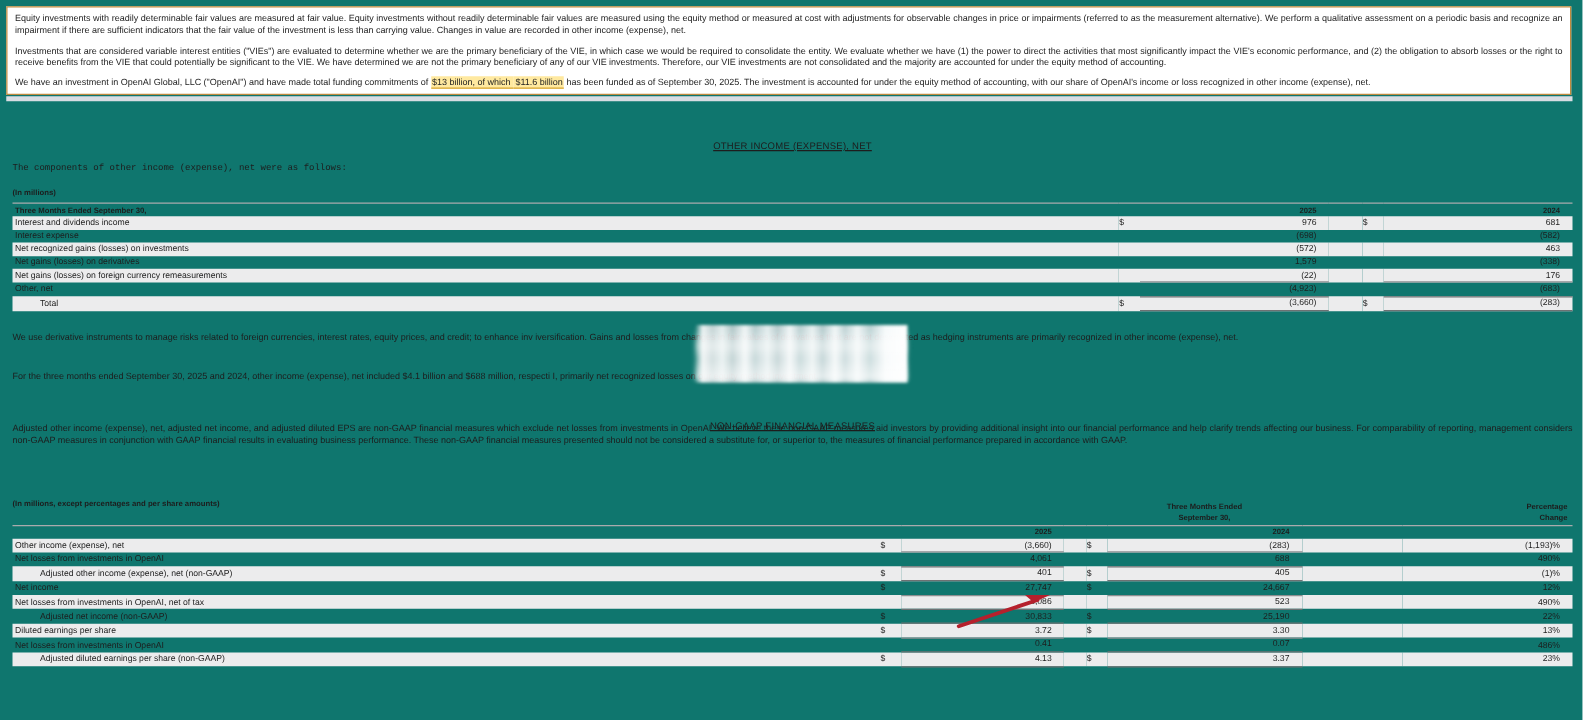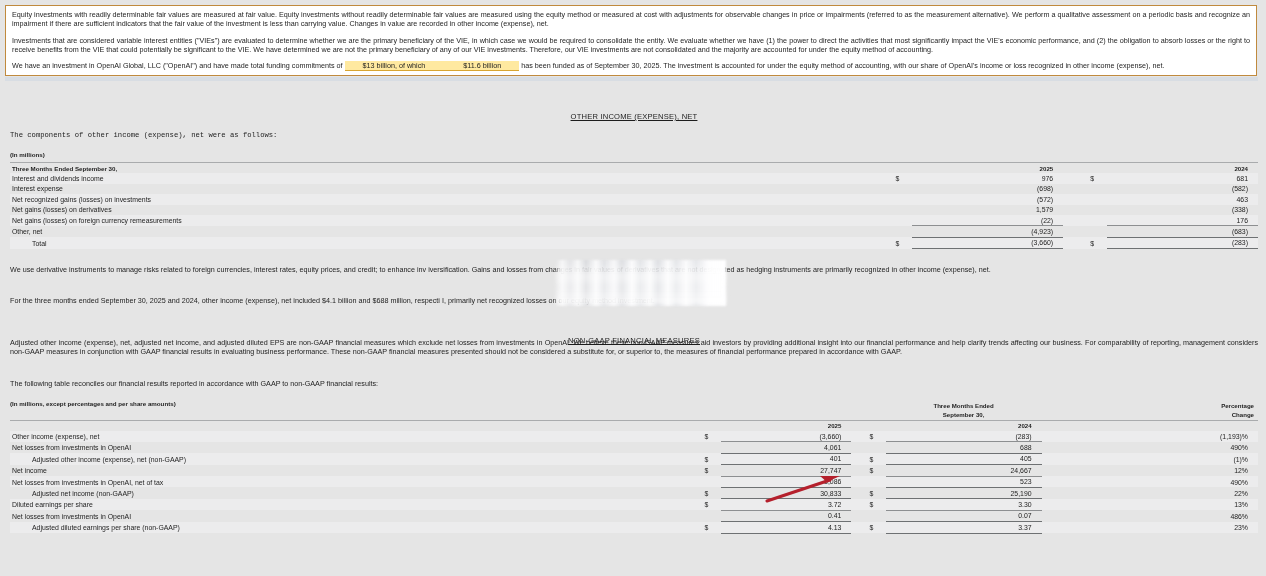--- a/index.html
+++ b/index.html
@@ -6,21 +6,21 @@
   html, body {
     width: 1266px; height: 576px;
     background: #ffffff;
     font-family: "Liberation Sans", sans-serif;
     color: #2b2b2b;
     overflow: hidden;
   }
   #page {
     position: relative;
     width: 1266px; height: 576px;
-    background: #e5e5e5;
+    background: #0f766e;
     padding: 0;
   }
 
   
   .selected-block {
     position: absolute;
     left: 5px; top: 5px;
     width: 1252px;
     border: 1.5px solid #c08a3e;
     background: #ffffff;
@@ -32,21 +32,21 @@
     height:4px; background:#d8dde3;
   }
   .para {
     font-size: 7.2px;
     line-height: 9.3px;
     text-align: justify;
     color: #1d1d1d;
     margin-bottom: 7px;
   }
   .para:last-child { margin-bottom: 0; }
-  .hl { background: #ffe9a0; padding: 0 18px; }
+  .hl { background: #ffe9a0; padding: 0 1px; }
   .hl-u { border-bottom: 1.1px solid #d8a531; }
 
   
   .body-wrap { position: absolute; left: 10px; top: 0; width: 1248px; }
   .sec-title {
     text-align: center;
     font-size: 7.6px;
     letter-spacing: .2px;
     text-decoration: underline;
     color: #1d1d1d;
@@ -240,23 +240,20 @@
   <div class="smear2"></div>
 
   <div class="body-wrap" style="top:320px;margin-top:16px;">
     <div class="sec-title">NON-GAAP FINANCIAL MEASURES</div>
   </div>
 
   <div class="body-wrap" style="top:338px;">
     <div class="btext">Adjusted other income (expense), net, adjusted net income, and adjusted diluted EPS are non-GAAP financial measures which exclude net losses from investments in OpenAI. We believe these non-GAAP measures aid investors by providing additional insight into our financial performance and help clarify trends affecting our business. For comparability of reporting, management considers non-GAAP measures in conjunction with GAAP financial results in evaluating business performance. These non-GAAP financial measures presented should not be considered a substitute for, or superior to, the measures of financial performance prepared in accordance with GAAP.</div>
   </div>
 
-  <div class="body-wrap" style="top:379px;">
-    <div class="btext">The following table reconciles our financial results reported in accordance with GAAP to non-GAAP financial results:</div>
-  </div>
 
   <div class="body-wrap" style="top:400px;">
     <div class="tiny-ital">(In millions, except percentages and per share amounts)</div>
   </div>
 
   <div class="body-wrap" style="top:400px;">
     <table class="fin">
       <colgroup>
         <col style="width:690px">
           <col style="width:16px">

